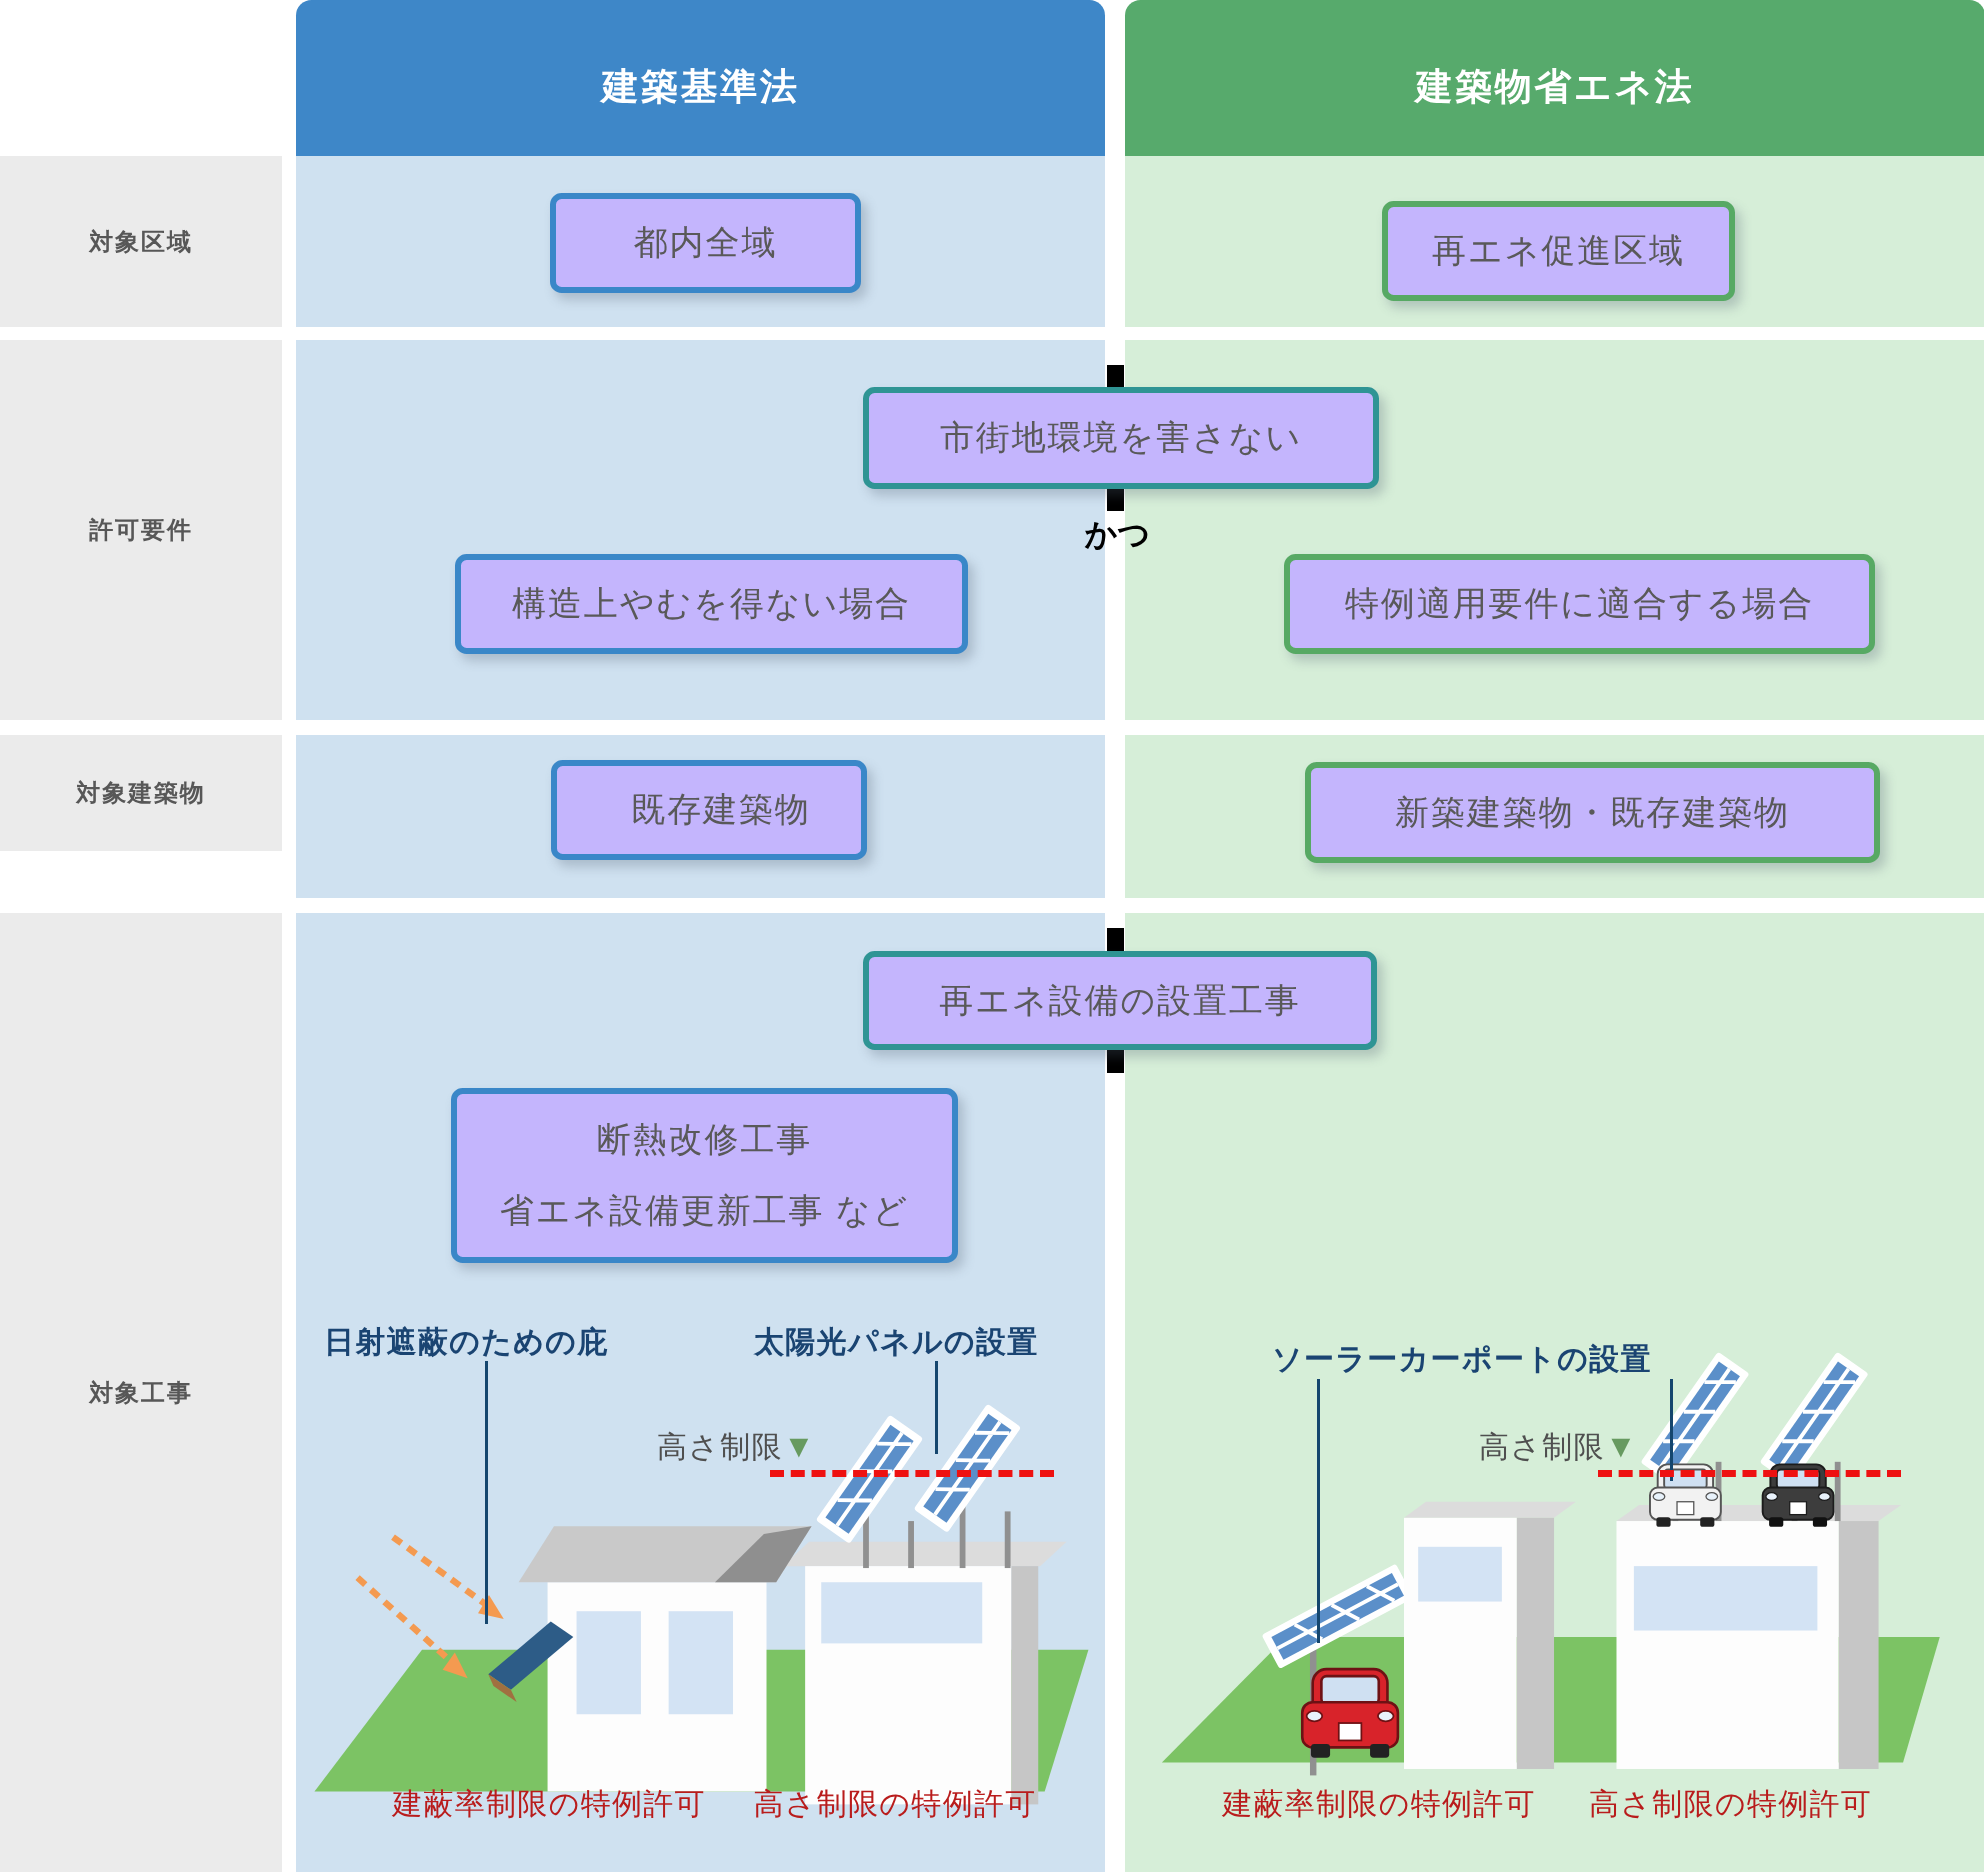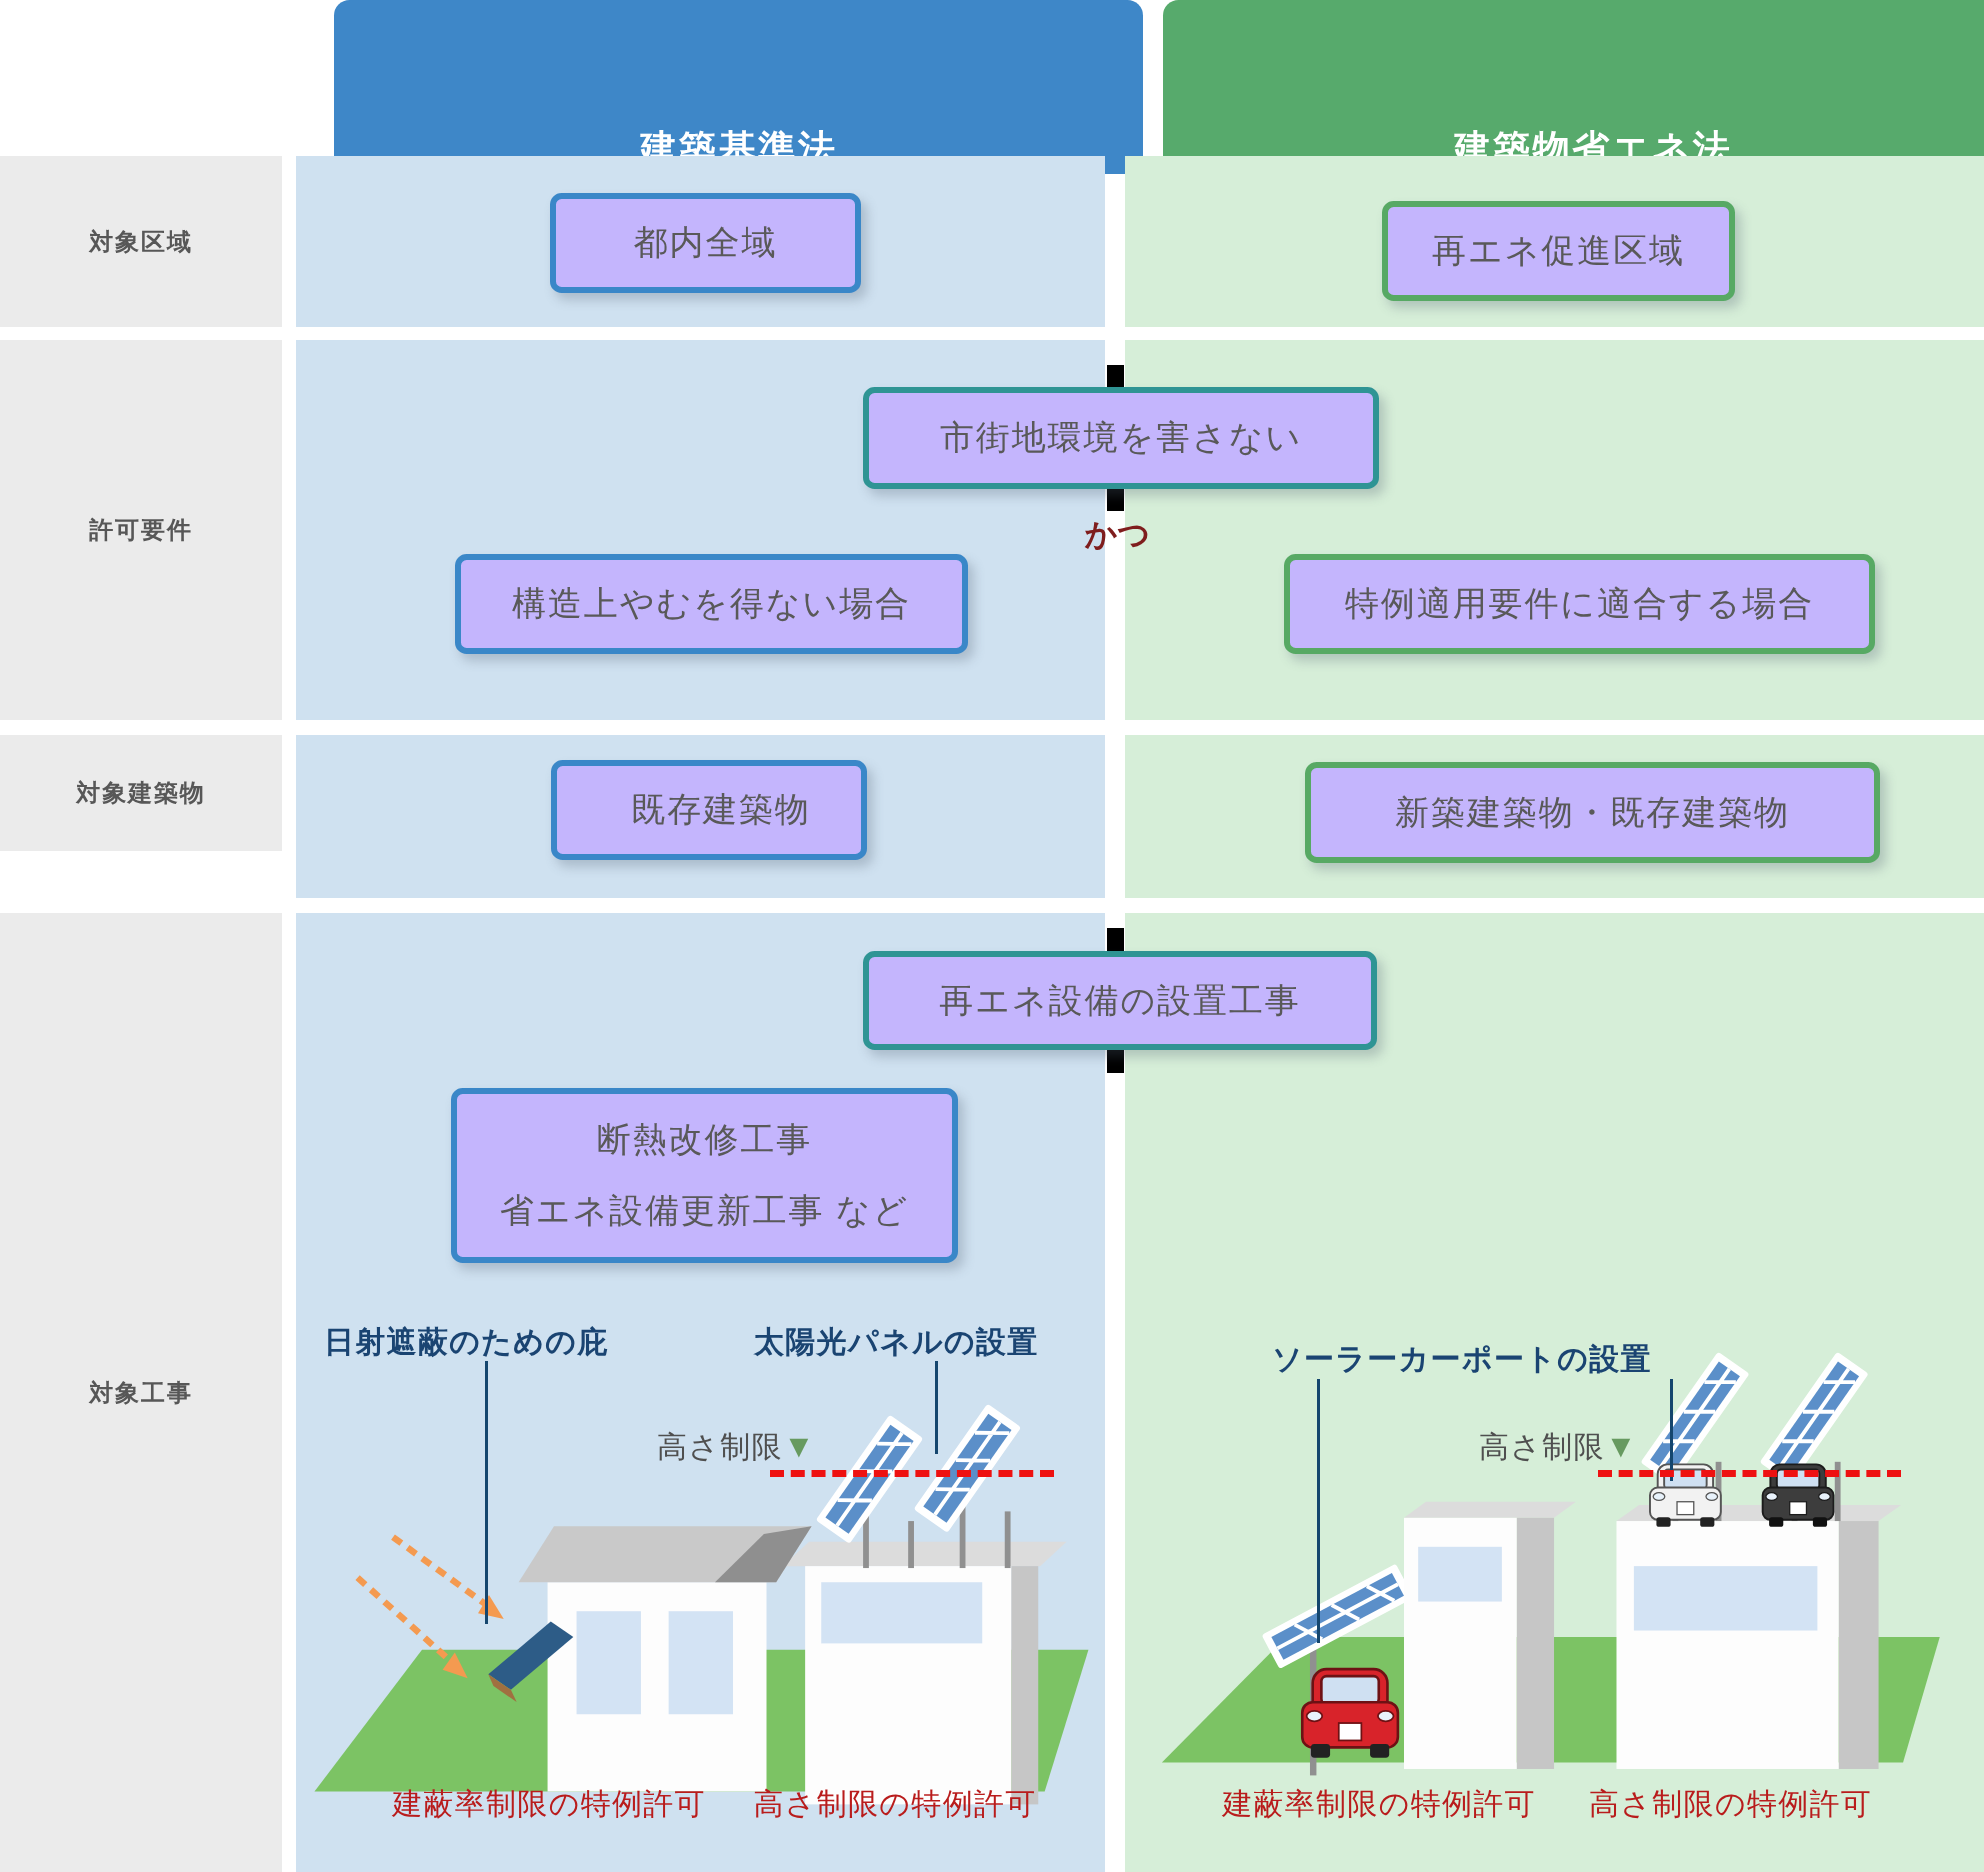--- a/index.html
+++ b/index.html
@@ -1,41 +1,41 @@
 <!DOCTYPE html>
 <html style="font-size:10.3px"><head>
 <meta charset="utf-8">
 <style>
   html,body{margin:0;padding:0;background:#ffffff;}
   body{width:1985px;height:1872px;position:relative;overflow:hidden;
        font-family:"Liberation Sans","DejaVu Sans",sans-serif;}
   .abs{position:absolute;}
   
   .header{position:absolute;top:0;height:174px;border-radius:15.5px 15.5px 0 0;
-          display:flex;align-items:flex-end;justify-content:center;
-          color:#ffffff;font-size:37px;font-weight:700;letter-spacing:2.6px;margin-left:38px;}
+          display:flex;align-items:center;justify-content:center;
+          color:#ffffff;font-size:37px;font-weight:700;letter-spacing:2.6px;}
   .header-blue{left:296px;width:809px;background:#3e87c8;}
   .header-green{left:1125px;width:860px;background:#57aa6c;}
   
   .cell-label{left:0;width:282px;background:#ebebeb;display:flex;align-items:center;justify-content:center;}
   .cell-blue{left:296px;width:809px;background:#cfe1f0;}
   .cell-green{left:1125px;width:860px;background:#d6eed8;}
   .rowlabel{font-size:24px;font-weight:700;color:#575757;letter-spacing:1.9px;}
   
   .wbox{position:absolute;background:#c4b5fd;border-radius:11.6px;box-sizing:border-box;
         box-shadow:5.8px 7px 10.3px rgba(80,95,110,.28);
         display:flex;align-items:center;justify-content:center;flex-direction:column;}
   .b-blue{border:6.4px solid #3a87c8;}
   .b-green{border:6.4px solid #57a964;}
   .b-teal{border:6.4px solid #2f9494;}
   .boxtext{font-size:34px;font-weight:500;color:#595959;letter-spacing:1.9px;white-space:nowrap;}
   
   .sq{position:absolute;left:1107px;width:17px;height:23px;background:#000000;}
   .katsu{position:absolute;left:1053px;top:513px;width:129px;text-align:center;
-         font-size:32px;font-weight:700;color:#7f1d1d;}
+         font-size:32px;font-weight:700;color:#000000;}
   
   .navy-label{position:absolute;font-size:30px;font-weight:800;color:#1a4472;letter-spacing:1.3px;white-space:nowrap;}
   .navy-line{position:absolute;width:3.2px;background:#15466e;}
   .hlimit{position:absolute;font-size:30px;font-weight:500;color:#4f4f4f;letter-spacing:1.3px;white-space:nowrap;}
   .hlimit .tri{color:#679a60;font-size:32px;}
   .red-dash{position:absolute;height:0;border-top:7px dashed #ee1111;}
   .caption{position:absolute;font-size:30px;font-weight:500;color:#b91c1c;
            text-align:center;letter-spacing:1.3px;white-space:nowrap;}
 </style>
 </head>

